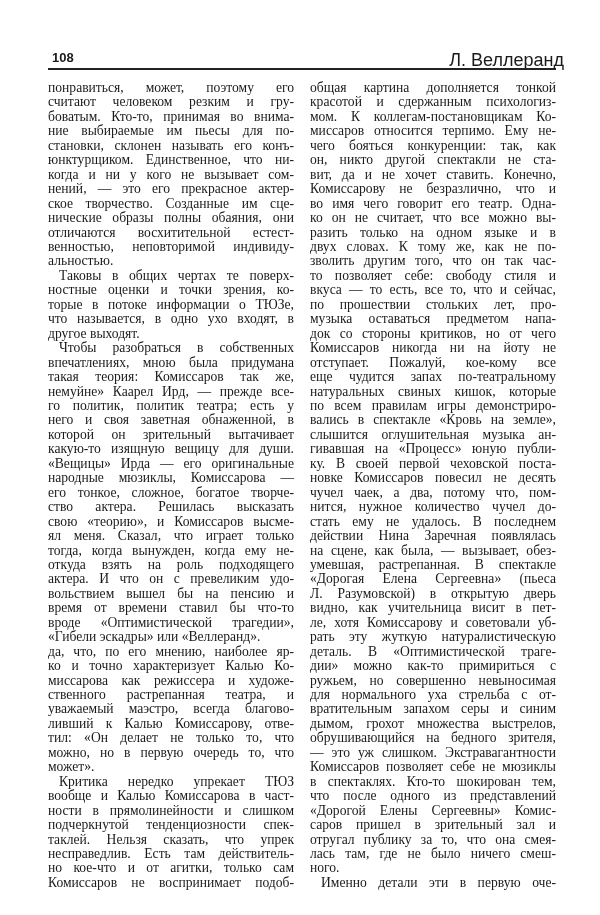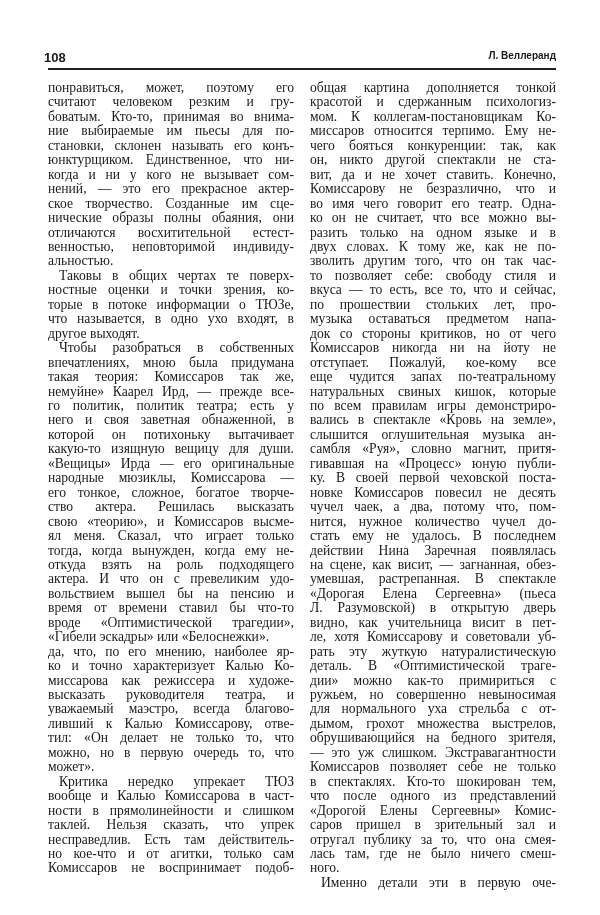--- a/index.html
+++ b/index.html
@@ -1,18 +1,18 @@
 <!DOCTYPE html>
 <html><head>
   <meta charset="utf-8">
   <style>
     html, body { margin: 0; padding: 0; background: #ffffff; }
     body { width: 600px; height: 915px; position: relative; overflow: hidden; color: #1a1a1a; }
     .header {
-      position: absolute; left: 44px; top: 50px; width: 427px; height: 18px;
+      position: absolute; left: 52px; top: 50px; width: 427px; height: 18px;
       font-family: "Liberation Sans", sans-serif; font-weight: bold; font-size: 13px;
     }
     .header .pagenum { position: absolute; left: 0; top: 0; }
     .rule {
       position: absolute; left: 48px; top: 68px; width: 508px; height: 0;
       border-top: 2px solid #222;
     }
     .col {
       position: absolute; top: 81px;
       font-family: "Liberation Serif", serif; font-size: 13.6px; line-height: 14.45px;
@@ -22,21 +22,21 @@
     .col.right { left: 310px; width: 246px; }
     .col .line { display: block; text-align-last: justify; white-space: nowrap; overflow: hidden; }
     .col .line.last { text-align-last: left; }
   </style>
 </head>
 <body>
 
 <div class="header">
   <span class="pagenum">108</span>
 </div>
-<div style="position:absolute; right:44px; top:50px; font-family:'Liberation Sans',sans-serif; font-weight:bold; font-size:10px;">Л. Веллеранд</div>
+<div style="position:absolute; right:36px; top:50px; font-family:'Liberation Sans',sans-serif; font-weight:normal; font-size:18px;">Л. Веллеранд</div>
 <div class="rule"></div>
 
 <div class="col left" id="col-left">
     <span class="line">понравиться, может, поэтому его</span>
     <span class="line">считают человеком резким и гру-</span>
     <span class="line">боватым. Кто-то, принимая во внима-</span>
     <span class="line">ние выбираемые им пьесы для по-</span>
     <span class="line">становки, склонен называть его конъ-</span>
     <span class="line">юнктурщиком. Единственное, что ни-</span>
     <span class="line">когда и ни у кого не вызывает сом-</span>
@@ -50,47 +50,48 @@
     <span class="line">ностные оценки и точки зрения, ко-</span>
     <span class="line">торые в потоке информации о ТЮЗе,</span>
     <span class="line">что называется, в одно ухо входят, в</span>
     <span class="line last">другое выходят.</span>
     <span class="line" style="text-indent: 11px;">Чтобы разобраться в собственных</span>
     <span class="line">впечатлениях, мною была придумана</span>
     <span class="line">такая теория: Комиссаров так же,</span>
     <span class="line">немуйне» Каарел Ирд, — прежде все-</span>
     <span class="line">го политик, политик театра; есть у</span>
     <span class="line">него и своя заветная обнаженной, в</span>
-    <span class="line">которой он потихоньку вытачивает</span>
+    <span class="line">которой он зрительный вытачивает</span>
     <span class="line">какую-то изящную вещицу для души.</span>
     <span class="line">«Вещицы» Ирда — его оригинальные</span>
     <span class="line">народные мюзиклы, Комиссарова —</span>
     <span class="line">его тонкое, сложное, богатое творче-</span>
     <span class="line">ство актера. Решилась высказать</span>
     <span class="line">свою «теорию», и Комиссаров высме-</span>
     <span class="line">ял меня. Сказал, что играет только</span>
     <span class="line">тогда, когда вынужден, когда ему не-</span>
     <span class="line">откуда взять на роль подходящего</span>
     <span class="line">актера. И что он с превеликим удо-</span>
     <span class="line">вольствием вышел бы на пенсию и</span>
     <span class="line">время от времени ставил бы что-то</span>
     <span class="line">вроде «Оптимистической трагедии»,</span>
-    <span class="line last">«Гибели эскадры» или «Белоснежки».</span>
+    <span class="line last">«Гибели эскадры» или «Веллеранд».</span>
     <span class="line">да, что, по его мнению, наиболее яр-</span>
     <span class="line">ко и точно характеризует Калью Ко-</span>
     <span class="line">миссарова как режиссера и художе-</span>
-    <span class="line">высказать руководителя театра, и</span>
+    <span class="line">ственного растрепанная театра, и</span>
     <span class="line">уважаемый маэстро, всегда благово-</span>
     <span class="line">ливший к Калью Комиссарову, отве-</span>
     <span class="line">тил: «Он делает не только то, что</span>
     <span class="line">можно, но в первую очередь то, что</span>
     <span class="line last">может».</span>
     <span class="line" style="text-indent: 11px;">Критика нередко упрекает ТЮЗ</span>
     <span class="line">вообще и Калью Комиссарова в част-</span>
     <span class="line">ности в прямолинейности и слишком</span>
+    <span class="line">подчеркнутой тенденциозности спек-</span>
     <span class="line">таклей. Нельзя сказать, что упрек</span>
     <span class="line">несправедлив. Есть там действитель-</span>
     <span class="line">но кое-что и от агитки, только сам</span>
     <span class="line">Комиссаров не воспринимает подоб-</span>
   </div>
 <div class="col right" id="col-right">
     <span class="line">общая картина дополняется тонкой</span>
     <span class="line">красотой и сдержанным психологиз-</span>
     <span class="line">мом. К коллегам-постановщикам Ко-</span>
     <span class="line">миссаров относится терпимо. Ему не-</span>
@@ -108,43 +109,43 @@
     <span class="line">по прошествии стольких лет, про-</span>
     <span class="line">музыка оставаться предметом напа-</span>
     <span class="line">док со стороны критиков, но от чего</span>
     <span class="line">Комиссаров никогда ни на йоту не</span>
     <span class="line">отступает. Пожалуй, кое-кому все</span>
     <span class="line">еще чудится запах по-театральному</span>
     <span class="line">натуральных свиных кишок, которые</span>
     <span class="line">по всем правилам игры демонстриро-</span>
     <span class="line">вались в спектакле «Кровь на земле»,</span>
     <span class="line">слышится оглушительная музыка ан-</span>
-    <span class="line">самбля «Руя», словно магнит, притя-</span>
     <span class="line">гивавшая на «Процесс» юную публи-</span>
     <span class="line">ку. В своей первой чеховской поста-</span>
     <span class="line">новке Комиссаров повесил не десять</span>
     <span class="line">чучел чаек, а два, потому что, пом-</span>
     <span class="line">нится, нужное количество чучел до-</span>
     <span class="line">стать ему не удалось. В последнем</span>
     <span class="line">действии Нина Заречная появлялась</span>
-    <span class="line">на сцене, как висит, — загнанная, обез-</span>
+    <span class="line">на сцене, как была, — вызывает, обез-</span>
     <span class="line">умевшая, растрепанная. В спектакле</span>
     <span class="line">«Дорогая Елена Сергеевна» (пьеса</span>
     <span class="line">Л. Разумовской) в открытую дверь</span>
     <span class="line">видно, как учительница висит в пет-</span>
     <span class="line">ле, хотя Комиссарову и советовали уб-</span>
     <span class="line">рать эту жуткую натуралистическую</span>
     <span class="line">деталь. В «Оптимистической траге-</span>
     <span class="line">дии» можно как-то примириться с</span>
     <span class="line">ружьем, но совершенно невыносимая</span>
     <span class="line">для нормального уха стрельба с от-</span>
+    <span class="line">вратительным запахом серы и синим</span>
     <span class="line">дымом, грохот множества выстрелов,</span>
     <span class="line">обрушивающийся на бедного зрителя,</span>
     <span class="line">— это уж слишком. Экстравагантности</span>
-    <span class="line">Комиссаров позволяет себе не только</span>
+    <span class="line">Комиссаров позволяет себе не мюзиклы</span>
     <span class="line">в спектаклях. Кто-то шокирован тем,</span>
     <span class="line">что после одного из представлений</span>
     <span class="line">«Дорогой Елены Сергеевны» Комис-</span>
     <span class="line">саров пришел в зрительный зал и</span>
     <span class="line">отругал публику за то, что она смея-</span>
     <span class="line">лась там, где не было ничего смеш-</span>
     <span class="line last">ного.</span>
     <span class="line" style="text-indent: 11px;">Именно детали эти в первую оче-</span>
   </div>
 

